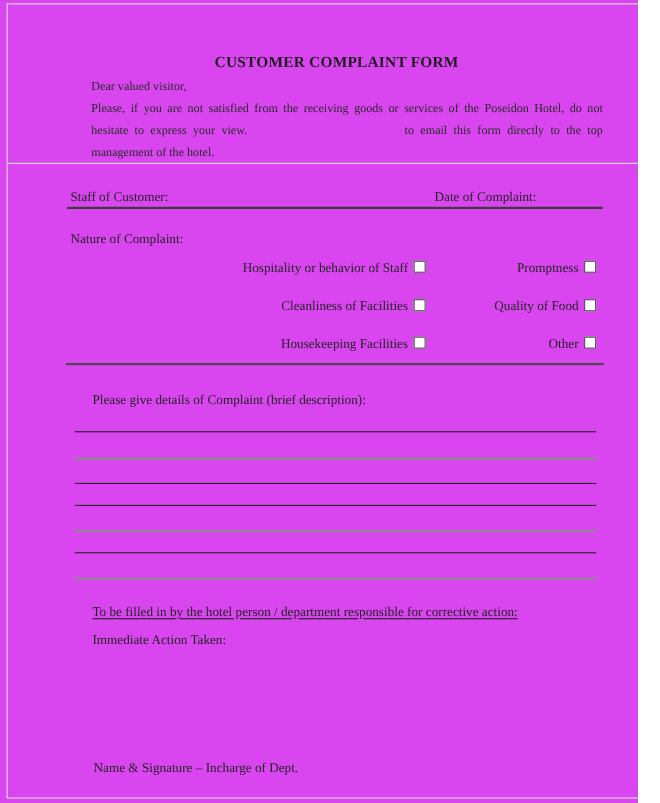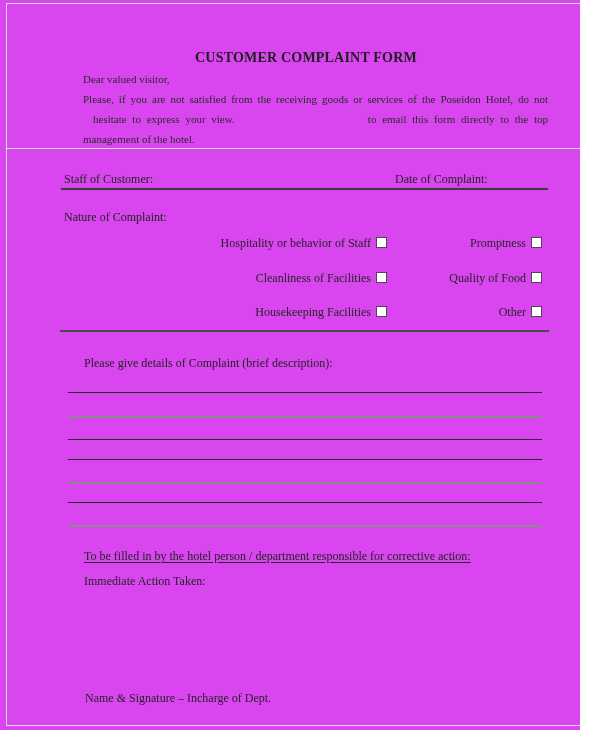--- a/index.html
+++ b/index.html
@@ -15,21 +15,21 @@
 
   .title{
     position:absolute;left:6px;top:50px;width:600px;text-align:center;
     font-size:14px;font-weight:bold;letter-spacing:.2px;color:#1e1e1e;
   }
   .intro{
     position:absolute;left:83px;top:69px;width:465px;
     font-size:11px;line-height:20px;color:#2a2a2a;
   }
   .intro .just{text-align:justify;text-align-last:justify;word-spacing:1.5px;}
-  .intro .split{display:flex;justify-content:space-between;word-spacing:3px;margin-left:10px;}
+  .intro .split{display:flex;justify-content:space-between;word-spacing:3px;}
 
   .label{position:absolute;font-size:12px;color:#242424;}
 
   .rule-dark{position:absolute;height:2px;background:#3b3b3b;}
   .rule-mid{position:absolute;height:2px;background:#4a4a4a;}
 
   .cb-row{position:absolute;left:0;width:600px;height:15px;font-size:12px;color:#242424;}
   .cb-left{position:absolute;left:0;width:387px;text-align:right;}
   .cb-right{position:absolute;left:387px;width:155px;text-align:right;}
   .checkbox{

